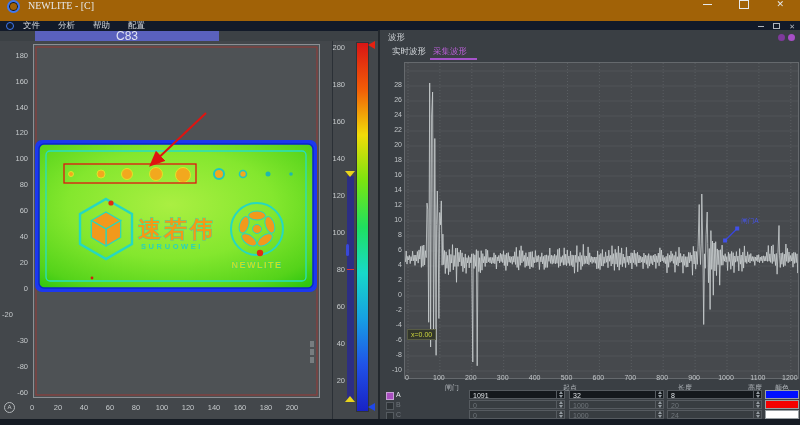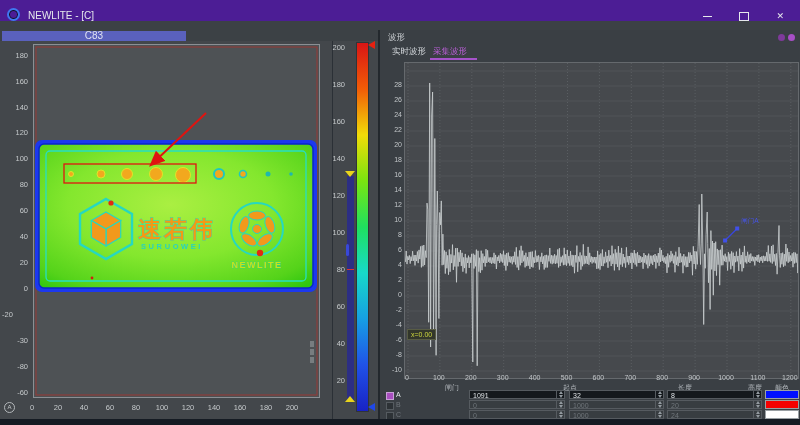--- a/index.html
+++ b/index.html
@@ -1,41 +1,41 @@
 <!DOCTYPE html>
 <html><head>
 <meta charset="utf-8">
 <style>
   html,body{margin:0;padding:0;background:#222;}
   #app{position:relative;width:800px;height:425px;background:#3c4145;overflow:hidden;
        font-family:"Liberation Sans","DejaVu Sans",sans-serif;color:#d8dbde;
        -webkit-font-smoothing:antialiased;}
   .abs{position:absolute;}
   
-  .titlebar{position:absolute;left:0;top:0;width:800px;height:21px;background:#4c1d95;
-            display:flex;align-items:flex-end;}
+  .titlebar{position:absolute;left:0;top:0;width:800px;height:21px;background:#a16207;
+            display:flex;align-items:flex-start;font-family:Liberation Serif, serif;}
   .app-logo{width:9px;height:9px;border:2px solid #3f78f0;border-radius:50%;margin-left:7px;
             box-shadow:inset 0 0 0 1px #0b1423;}
   .title-text{margin-left:8px;font-size:10px;color:#e6e9ec;}
   .win-btns{margin-left:auto;display:flex;align-items:center;gap:27px;margin-right:16px;}
   .wb-min{width:9px;height:1px;background:#e6e9ec;}
   .wb-max{width:8px;height:7px;border:1px solid #e6e9ec;}
   .wb-close{font-size:9px;color:#e6e9ec;line-height:9px;}
   
   .menubar{position:absolute;left:0;top:21px;width:800px;height:10px;background:#121a29;
            display:flex;align-items:center;font-size:8.5px;color:#d4d8dc;}
   .menu-logo{width:6px;height:6px;border:1.5px solid #3f78f0;border-radius:50%;margin-left:6px;}
   .menu-item{padding:0 9px;}
   .child-btns{margin-left:auto;display:flex;align-items:center;gap:9px;margin-right:5px;}
   .cb-min{width:6px;height:1px;background:#aeb4bc;}
   .cb-max{width:5px;height:4px;border:1px solid #aeb4bc;}
   .cb-close{font-size:7px;color:#aeb4bc;line-height:7px;}
   
   .tabstrip{position:absolute;left:2px;top:31px;height:10px;display:flex;gap:2px;}
-  .doc-tab{width:184px;height:10px;line-height:10px;text-align:center;font-size:10px;color:#dfe2f2;}
+  .doc-tab{width:184px;height:10px;line-height:10px;text-align:center;font-size:12px;color:#dfe2f2;margin-left:33px;}
   .doc-tab.active{background:#5a61bd;}
   .doc-tab.inactive{background:#4a51a8;}
   
   .left-panel{position:absolute;left:0;top:41px;width:332px;height:378px;background:#43474b;}
   .lp-plot{position:absolute;left:33px;top:3px;width:285px;height:352px;background:#4e5255;
            border:1px solid #8b8f93;}
   .tick{position:absolute;font-size:7.5px;color:#c6cacc;white-space:nowrap;}
   .circA{position:absolute;left:4px;top:361px;width:9px;height:9px;border:1px solid #b4b8bb;
          border-radius:50%;font-size:6px;line-height:9px;text-align:center;color:#c6cacc;}
   
@@ -81,20 +81,32 @@
   <div class="titlebar">
     <span class="app-logo"></span>
     <span class="title-text">NEWLITE - [C]</span>
     <span class="win-btns">
       <span class="wb-min"></span>
       <span class="wb-max"></span>
       <span class="wb-close">✕</span>
     </span>
   </div>
 
+  <div class="menubar">
+    <span class="menu-logo"></span>
+    <span class="menu-item">文件</span>
+    <span class="menu-item">分析</span>
+    <span class="menu-item">帮助</span>
+    <span class="menu-item">配置</span>
+    <span class="child-btns">
+      <span class="cb-min"></span>
+      <span class="cb-max"></span>
+      <span class="cb-close">✕</span>
+    </span>
+  </div>
 
   <div class="tabstrip">
     <div class="doc-tab active">C83</div>
   </div>
 
   <div class="left-panel" id="leftPanel">
     <div class="lp-plot">
       <svg id="sceneSvg" width="285" height="352" viewBox="0 0 285 352">
         <defs>
           <radialGradient id="gBoard" cx="48%" cy="42%" r="75%">

